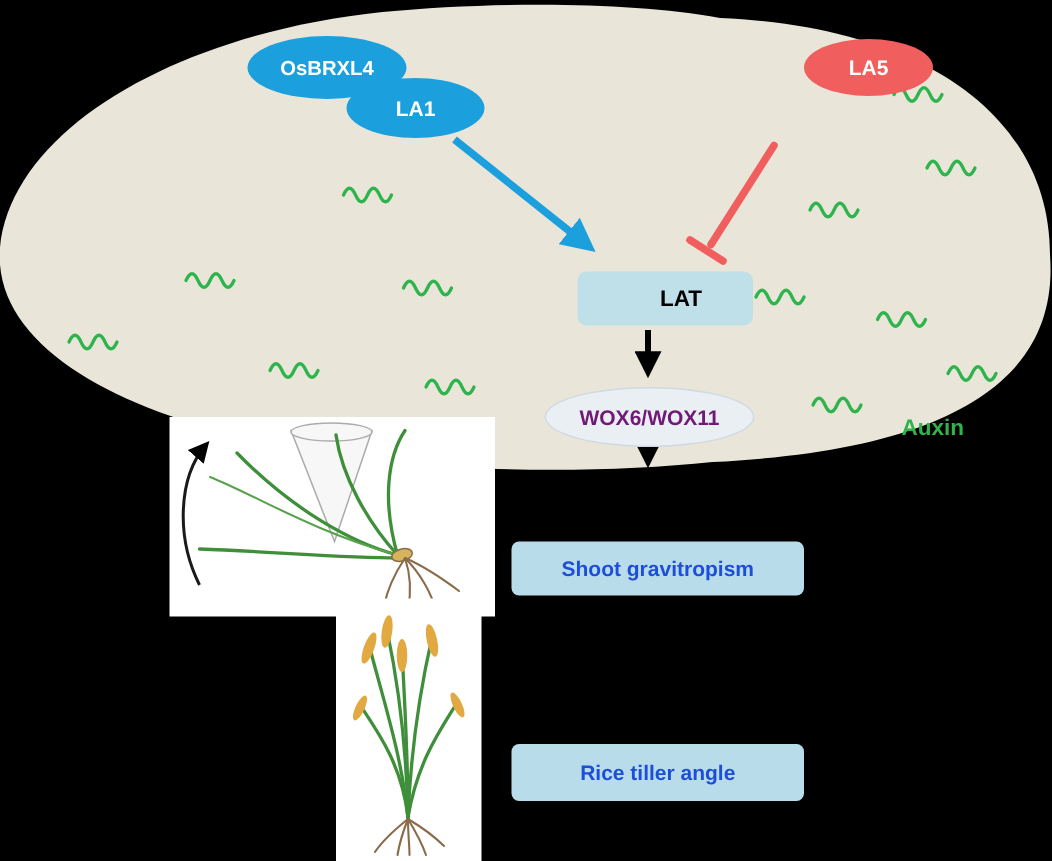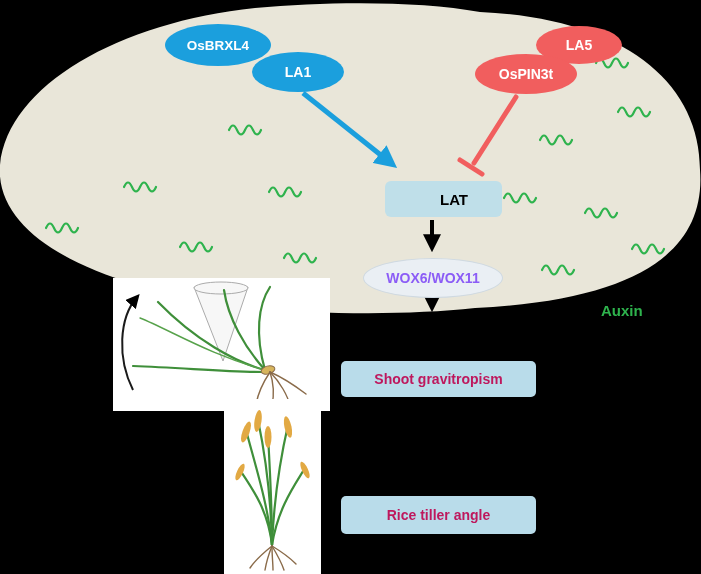--- a/index.html
+++ b/index.html
@@ -19,22 +19,22 @@
   .blade{stroke:#57a24b;stroke-width:1.4;fill:none;stroke-linecap:round;}
   .root{stroke:#8a6b4a;stroke-width:1.4;fill:none;stroke-linecap:round;}
   .panicle{fill:#e2a943;}
   .seed{fill:#d6b45c;stroke:#8a6b4a;stroke-width:1;}
   .cone{fill:#f7f7f7;stroke:#ababab;stroke-width:1;}
   .node{position:absolute;display:flex;align-items:center;justify-content:center;font-weight:bold;text-align:center;}
   .oval{border-radius:50%;}
   .blue{background:var(--activator_blue,#1b9fdd);color:#fff;}
   .red{background:var(--inhibitor_red,#f15e5e);color:#fff;}
   .lat{background:var(--lat_box_fill,#bfdfe9);color:#000;border-radius:6px;font-size:15px;}
-  .wox{background:var(--wox_fill,#eaeff4);color:#8b5cf6;border-radius:50%;font-size:14px;border:1px solid #cfd9e1;}
-  .outcome{background:var(--outcome_fill,#b9dcea);color:#be185d;border-radius:5px;font-size:14px;}
+  .wox{background:var(--wox_fill,#eaeff4);color:#701a75;border-radius:50%;font-size:14px;border:1px solid #cfd9e1;}
+  .outcome{background:var(--outcome_fill,#b9dcea);color:#1d4ed8;border-radius:5px;font-size:14px;}
   .auxin{position:absolute;color:var(--auxin_green,#2eb34d);font-weight:bold;font-size:15px;}
 </style>
 </head>
 <body>
 
 <div class="stage">
 
   <svg class="layer" width="701" height="574" viewBox="0 0 701 574">
     <defs>
       <marker id="ah-blue" markerWidth="4.5" markerHeight="4.5" refX="3.2" refY="2.25" orient="auto" markerUnits="strokeWidth">
@@ -108,24 +108,23 @@
       <ellipse class="panicle" cx="305" cy="470" rx="3" ry="9" transform="rotate(-25 305 470)"></ellipse>
       <path class="root" d="M272,546 C262,554 254,562 250,568"></path>
       <path class="root" d="M272,546 C268,556 266,564 265,570"></path>
       <path class="root" d="M272,546 C278,556 282,564 284,570"></path>
       <path class="root" d="M272,546 C282,552 290,558 296,564"></path>
       <path class="root" d="M272,546 C272,556 273,564 273,570"></path>
     </g>
   </svg>
 
   <div class="node oval blue" style="left:165px;top:24px;width:106px;height:42px;font-size:13.5px;">OsBRXL4</div>
-  <div class="node oval blue" style="left:252px;top:52px;width:92px;height:40px;font-size:14px;">LA1</div>
+  <div class="node oval blue" style="left:231px;top:52px;width:92px;height:40px;font-size:14px;">LA1</div>
   <div class="node oval red" style="left:536px;top:26px;width:86px;height:38px;font-size:14px;">LA5</div>
-  <div class="node oval red" style="left:475px;top:54px;width:102px;height:40px;font-size:14px;">OsPIN3t</div>
   <div class="node lat" style="left:385px;top:181px;width:96px;height:36px;padding-left:21px;">LAT</div>
   <div class="node wox" style="left:363px;top:258px;width:138px;height:38px;">WOX6/WOX11</div>
 
-  <div class="auxin" style="left:601px;top:277px;margin-top:25px;">Auxin</div>
+  <div class="auxin" style="left:601px;top:277px;">Auxin</div>
 
   <div class="node outcome" style="left:341px;top:361px;width:195px;height:36px;">Shoot gravitropism</div>
   <div class="node outcome" style="left:341px;top:496px;width:195px;height:38px;">Rice tiller angle</div>
 
 </div>
 
 </body></html>

